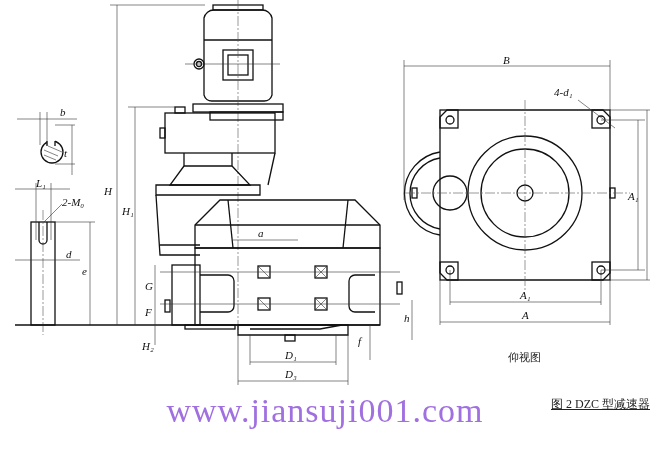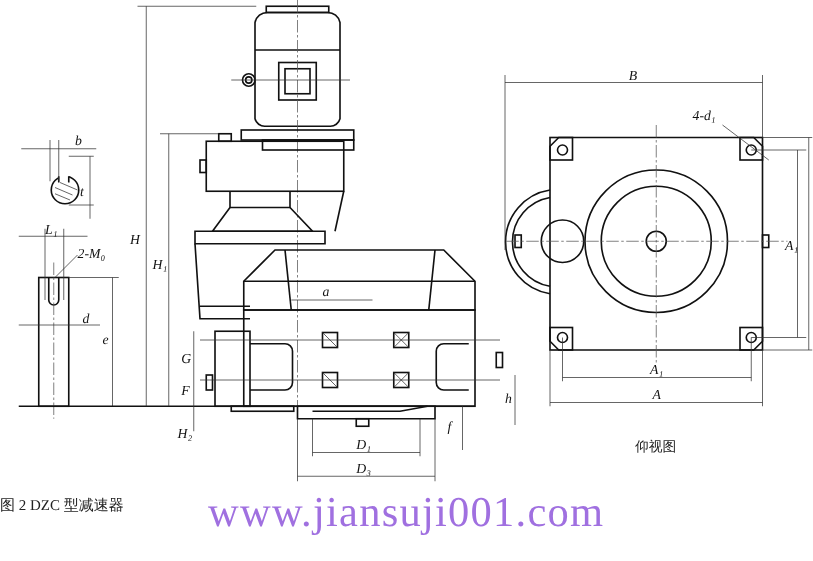--- a/index.html
+++ b/index.html
@@ -3,21 +3,21 @@
 <meta charset="utf-8">
 <style>
   html,body{margin:0;padding:0;background:#fff;}
   body{width:650px;height:449px;position:relative;overflow:hidden;font-family:"Liberation Serif",serif;}
   svg{position:absolute;left:0;top:0;}
   .ln{stroke:#111;stroke-width:1.3;fill:none;}
   .th{stroke:#333;stroke-width:0.6;fill:none;}
   .cl{stroke:#555;stroke-width:0.6;fill:none;stroke-dasharray:10 2 2 2;}
   .wf{fill:#fff;}
   .lbl{font-family:"Liberation Serif",serif;font-style:italic;font-size:11px;fill:#111;}
-  .cap{position:absolute;left:0;width:650px;text-align:left;top:396px;font-family:"Liberation Serif",serif;font-size:12px;color:#222;}
+  .cap{position:absolute;left:0;width:650px;text-align:right;top:396px;font-family:"Liberation Serif",serif;font-size:12px;color:#222;text-decoration:underline;}
   .wm{position:absolute;left:0;width:650px;text-align:center;top:392px;font-family:"Liberation Serif",serif;font-size:34px;color:#a070e0;letter-spacing:1px;}
   .bv{position:absolute;left:508px;top:350px;font-family:Liberation Mono, monospace;font-size:11px;color:#222;}
 </style>
 </head>
 <body>
 
 <svg width="650" height="449" viewBox="0 0 650 449">
 
   <g>
     <circle class="ln" cx="52" cy="152" r="11"></circle>

